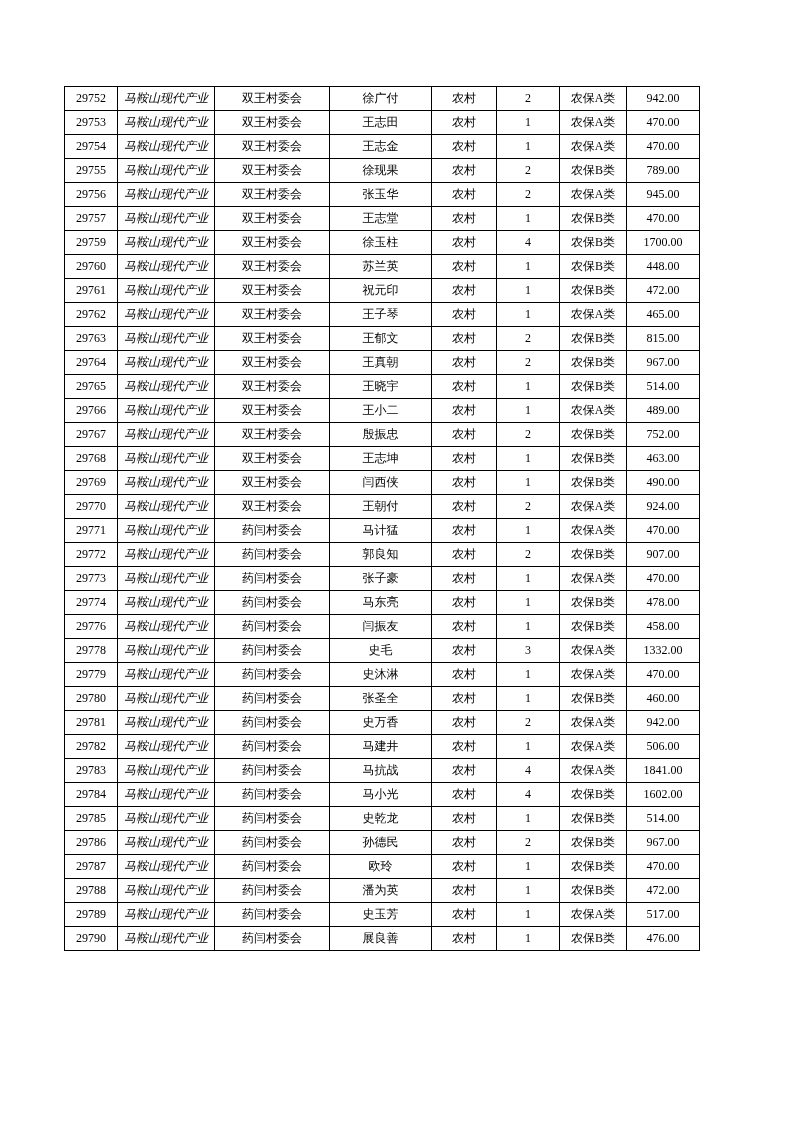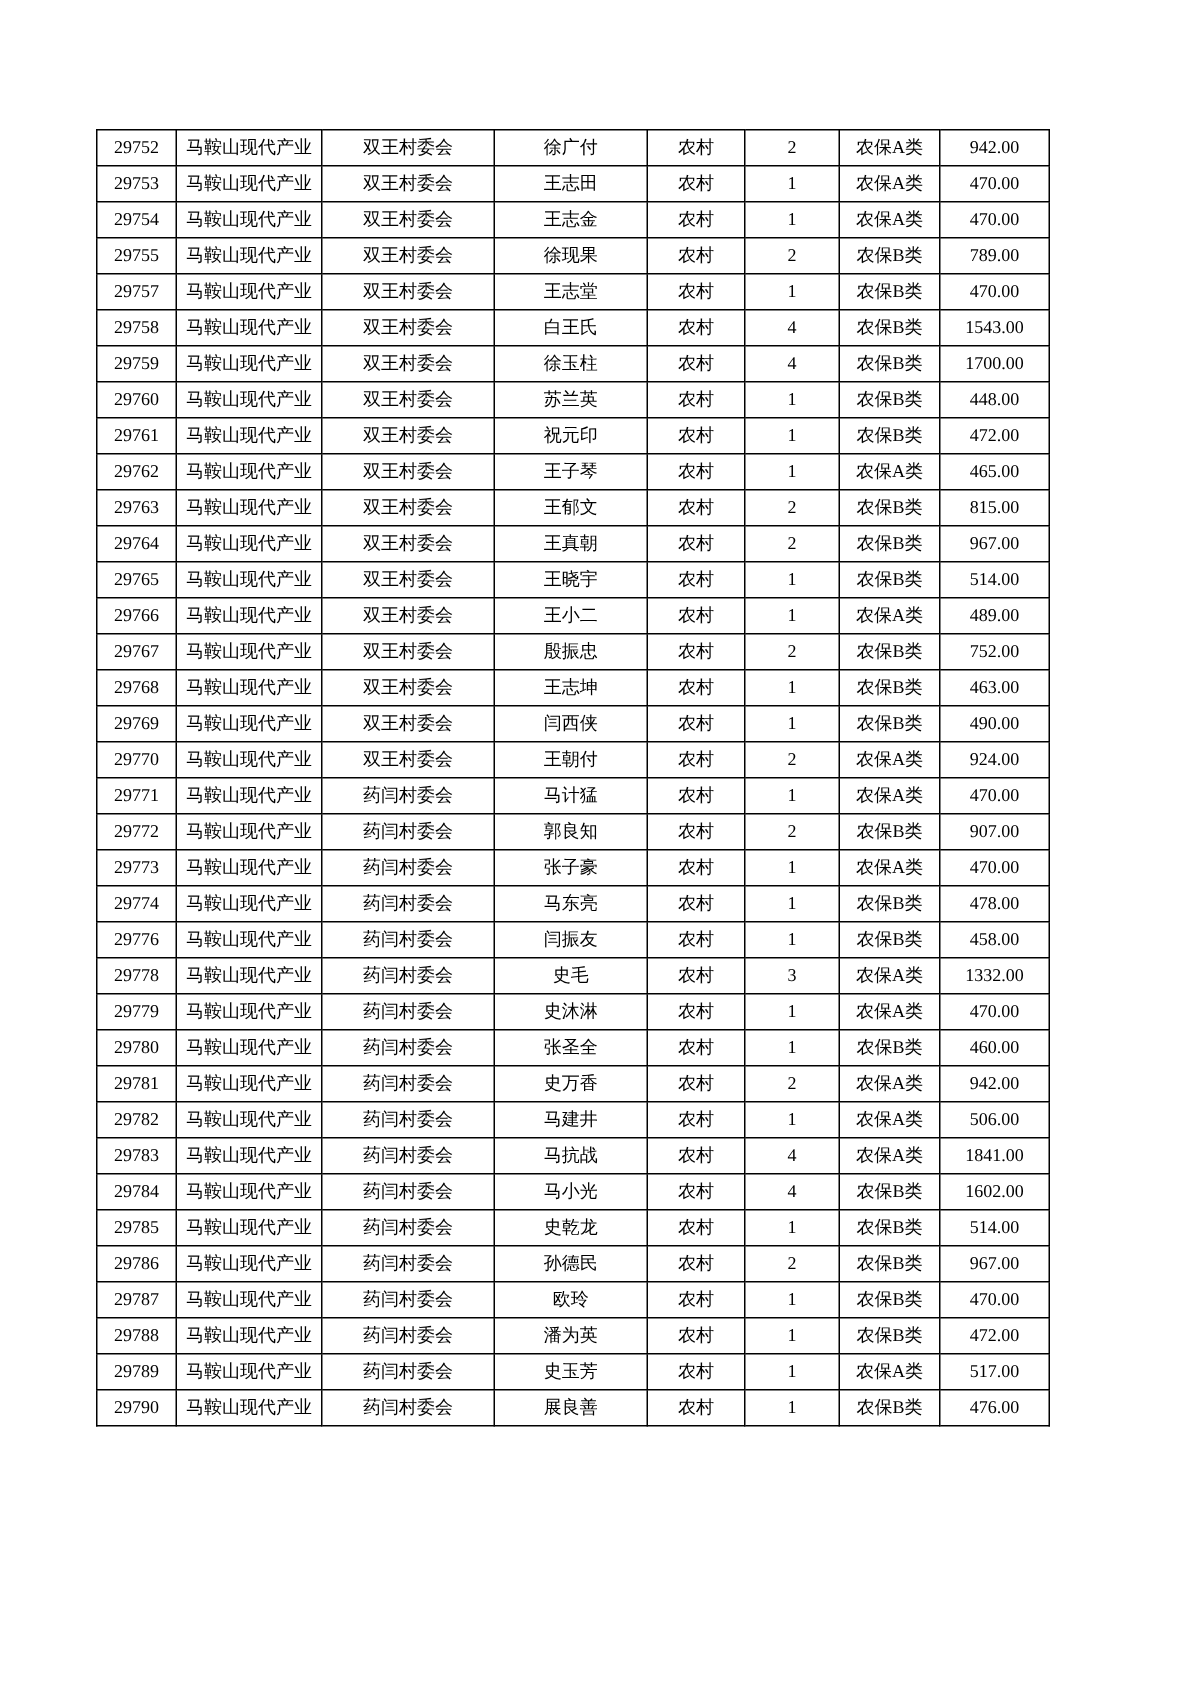--- a/index.html
+++ b/index.html
@@ -35,20 +35,21 @@
     overflow: hidden;
     white-space: nowrap;
   }
   td.col-amount {
     text-align: right;
     padding-right: 18px;
   }
   td.col-org {
     overflow: hidden;
     padding: 0 1px;
+    font-style: italic;
   }
 </style>
 </head>
 <body>
 
 <div class="page">
   <table class="data-table">
     <colgroup>
         <col style="width: 53px;">
         <col style="width: 97px;">
@@ -94,38 +95,38 @@
           <td class="col-id">29755</td>
           <td class="col-org">马鞍山现代产业</td>
           <td class="col-village">双王村委会</td>
           <td class="col-person">徐现果</td>
           <td class="col-area">农村</td>
           <td class="col-count">2</td>
           <td class="col-category">农保B类</td>
           <td class="col-amount">789.00</td>
         </tr>
         <tr>
+          <td class="col-id">29756</td>
+          <td class="col-org">马鞍山现代产业</td>
+          <td class="col-village">双王村委会</td>
+          <td class="col-person">张玉华</td>
+          <td class="col-area">农村</td>
+          <td class="col-count">2</td>
+          <td class="col-category">农保A类</td>
+          <td class="col-amount">945.00</td>
+        </tr>
+        <tr>
           <td class="col-id">29757</td>
           <td class="col-org">马鞍山现代产业</td>
           <td class="col-village">双王村委会</td>
           <td class="col-person">王志堂</td>
           <td class="col-area">农村</td>
           <td class="col-count">1</td>
           <td class="col-category">农保B类</td>
           <td class="col-amount">470.00</td>
-        </tr>
-        <tr>
-          <td class="col-id">29758</td>
-          <td class="col-org">马鞍山现代产业</td>
-          <td class="col-village">双王村委会</td>
-          <td class="col-person">白王氏</td>
-          <td class="col-area">农村</td>
-          <td class="col-count">4</td>
-          <td class="col-category">农保B类</td>
-          <td class="col-amount">1543.00</td>
         </tr>
         <tr>
           <td class="col-id">29759</td>
           <td class="col-org">马鞍山现代产业</td>
           <td class="col-village">双王村委会</td>
           <td class="col-person">徐玉柱</td>
           <td class="col-area">农村</td>
           <td class="col-count">4</td>
           <td class="col-category">农保B类</td>
           <td class="col-amount">1700.00</td>

